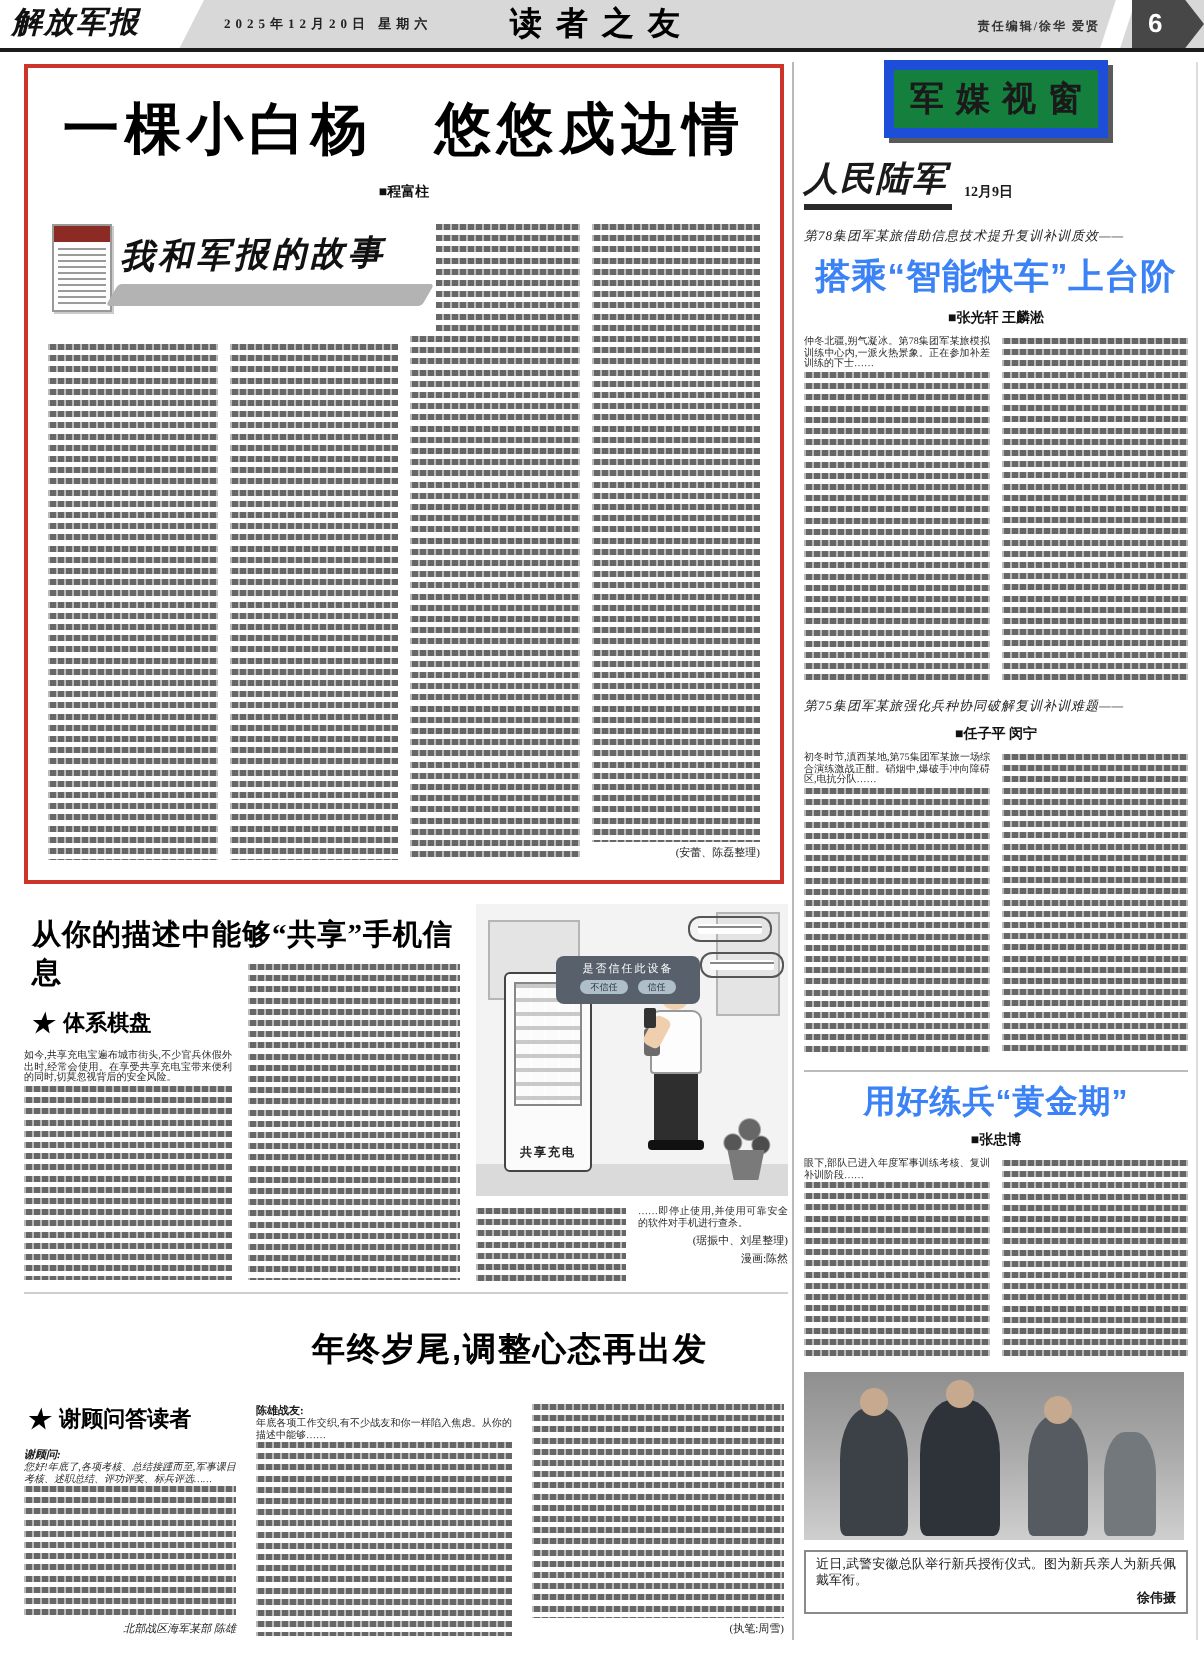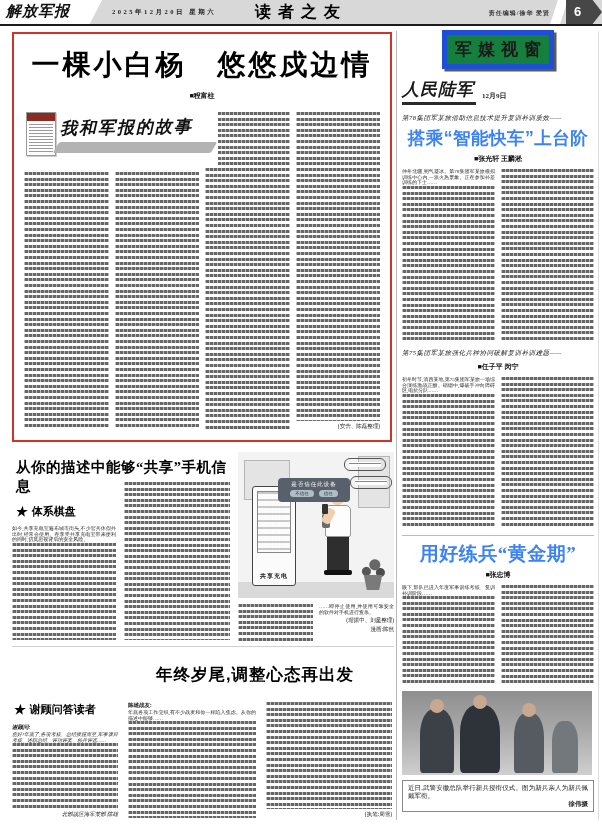--- a/index.html
+++ b/index.html
@@ -128,21 +128,21 @@
   #mw-box{ width:112px; margin:0 auto; border:5px solid #1d4ed8; background:#15803d;
            box-shadow:2.5px 2.5px 0 #5a5a5a; text-align:center;
            font-family:"Liberation Sans",sans-serif; font-weight:bold; font-size:17px;
            letter-spacing:6px; padding:3px 0 3px 6px; }
   #src-row{ margin-top:9px; display:flex; align-items:flex-end; gap:6px; }
   #src-logo{ font-style:italic; font-weight:bold; font-size:17px; letter-spacing:1px;
              border-bottom:3px solid #2a2a2a; padding:0 2px 1px 0; }
   #src-date{ font-size:7px; font-weight:bold; padding-bottom:4px; }
   .mw-head{ font-family:"Liberation Sans",sans-serif; font-weight:bold; font-size:17.5px;
             letter-spacing:.5px; text-align:center; color:#3b82f6; margin-top:3px; }
-  .mw-head.small{ font-size:19px;font-family:Liberation Serif, serif; }
+  .mw-head.small{ font-size:16px; }
   .mw-body{ margin-top:5px; }
   .mw-rule{ height:1px; background:#bbb; margin-top:8px; }
   #photo{ margin-top:6px; width:190px; height:84px; position:relative; overflow:hidden;
           background:linear-gradient(180deg,#8f8f8f 0%,#a8a8a8 45%,#cfcfcf 100%); }
   .ph-fig{ position:absolute; border-radius:40% 40% 8% 8%; }
   #ph1{ left:18px; top:18px; width:34px; height:64px; background:#3c4148; }
   #ph2{ left:58px; top:14px; width:40px; height:68px; background:#2e333a; }
   #ph3{ left:112px; top:22px; width:30px; height:60px; background:#555b60; }
   #ph4{ left:150px; top:30px; width:26px; height:52px; background:#73787c; }
   .ph-head{ position:absolute; width:14px; height:14px; border-radius:50%; background:#c7a98f; }

